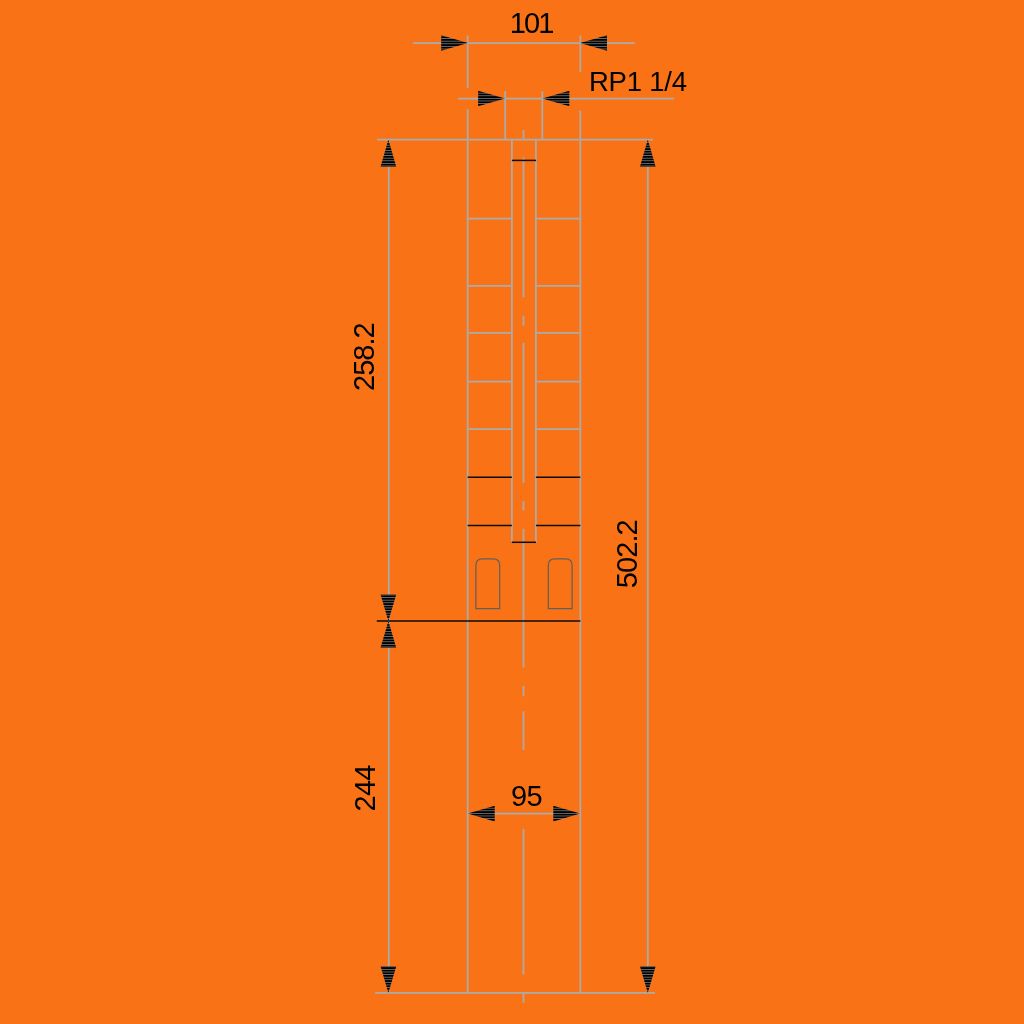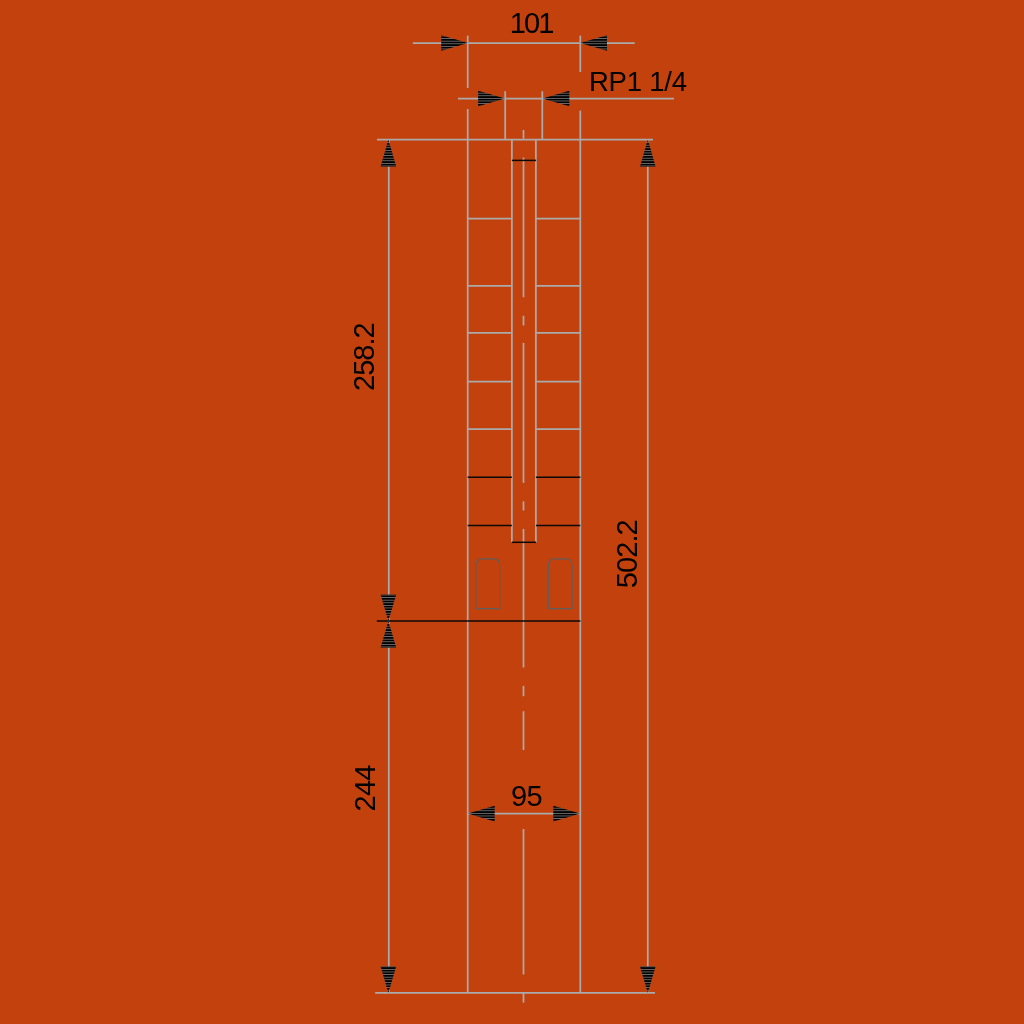--- a/index.html
+++ b/index.html
@@ -1,16 +1,16 @@
 <!DOCTYPE html>
 <html><head>
 <meta charset="utf-8">
 <style>
   html,body{margin:0;padding:0;background:#ffffff;}
-  #page{position:relative;width:1024px;height:1024px;background:#c2410c;overflow:hidden;}
+  #page{position:relative;width:1024px;height:1024px;background:#f97316;overflow:hidden;}
   svg{position:absolute;left:0;top:0;filter:blur(0.4px);}
   text{font-family:"Liberation Sans",sans-serif;fill:#000000;}
 </style>
 </head>
 <body>
 <div id="page">
 <svg width="1024" height="1024" viewBox="0 0 1024 1024">
   <defs>
     <pattern id="hatch" width="4" height="2.6" patternUnits="userSpaceOnUse">
       <rect width="4" height="2.6" fill="#000000"></rect>

